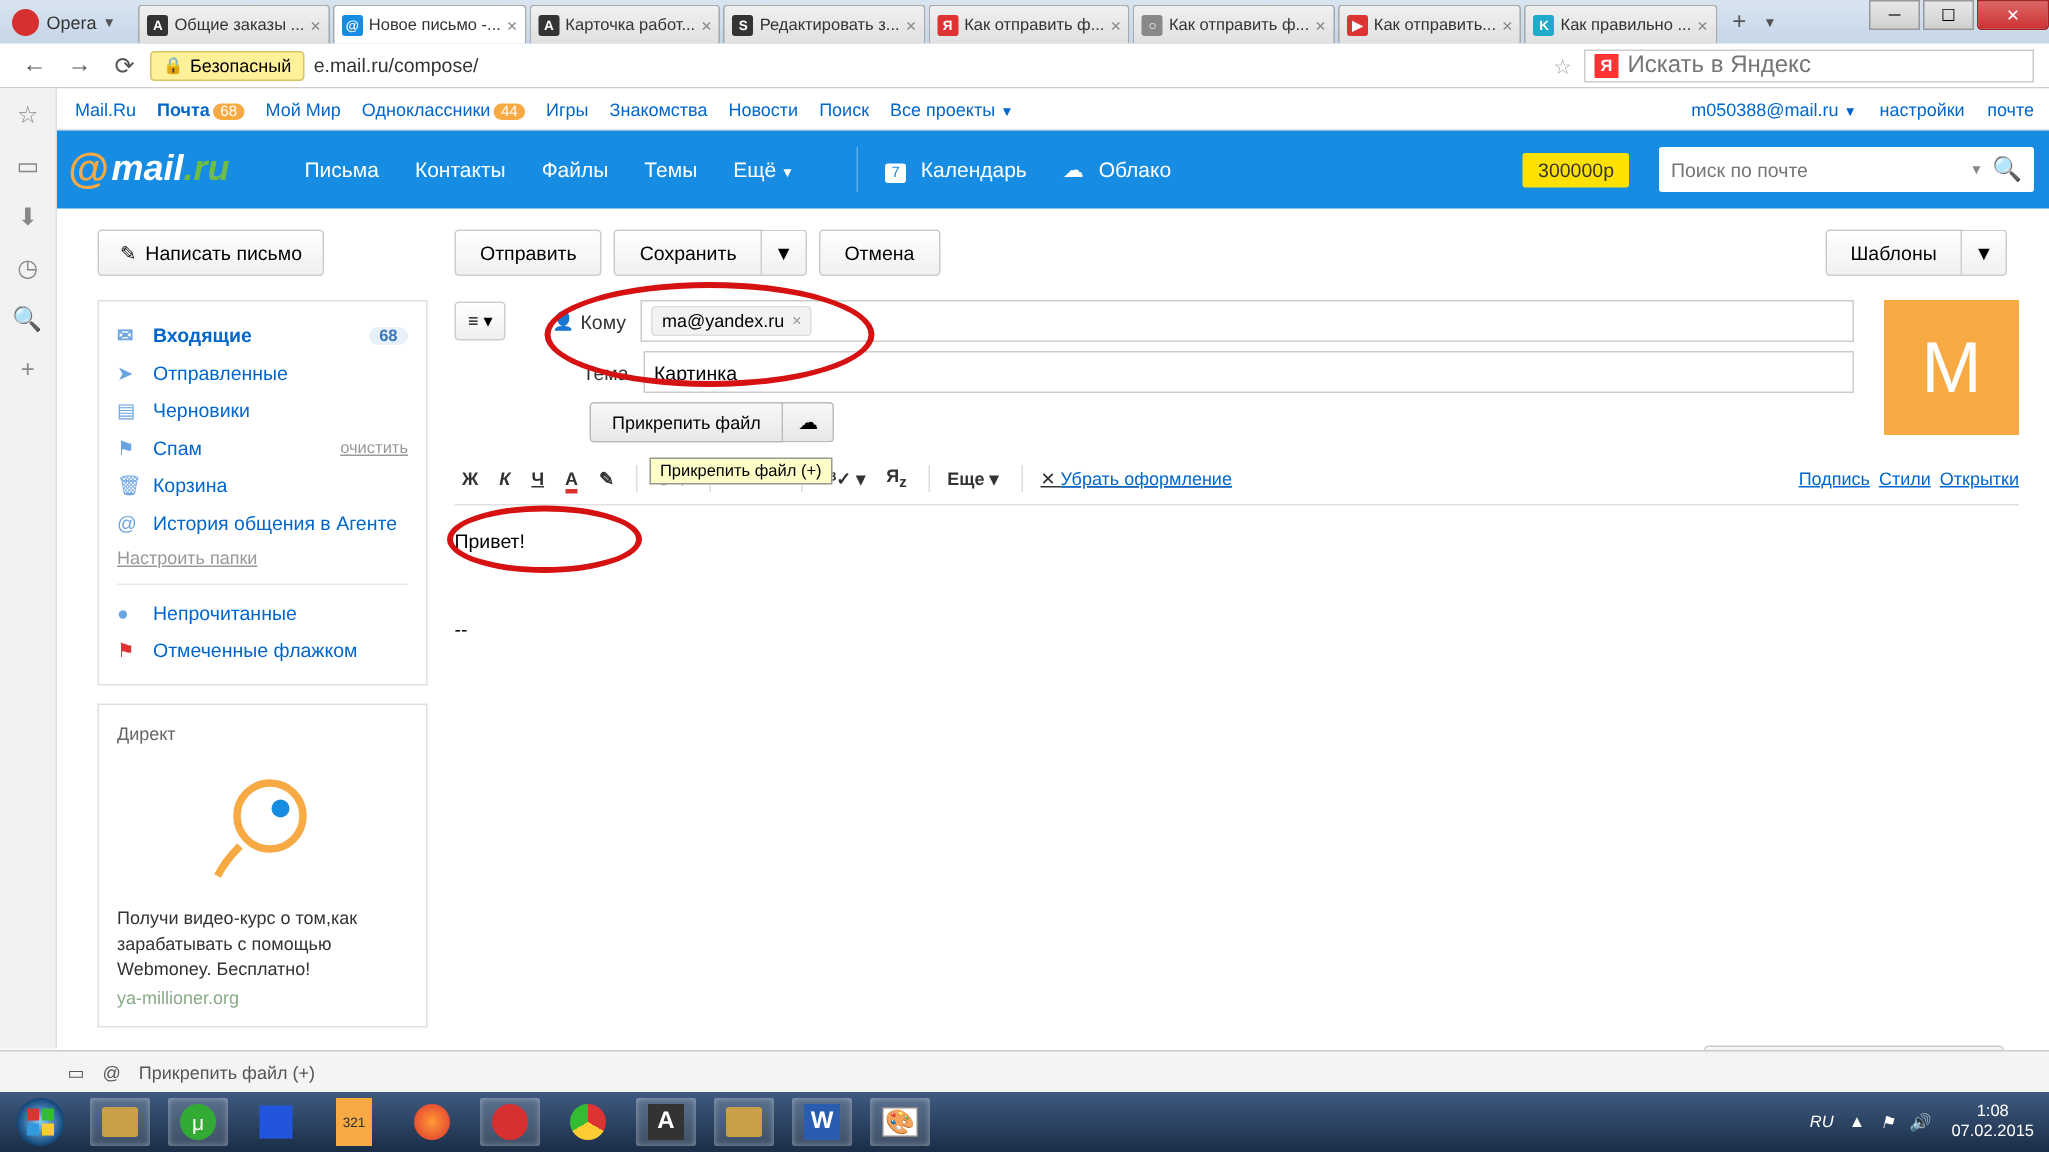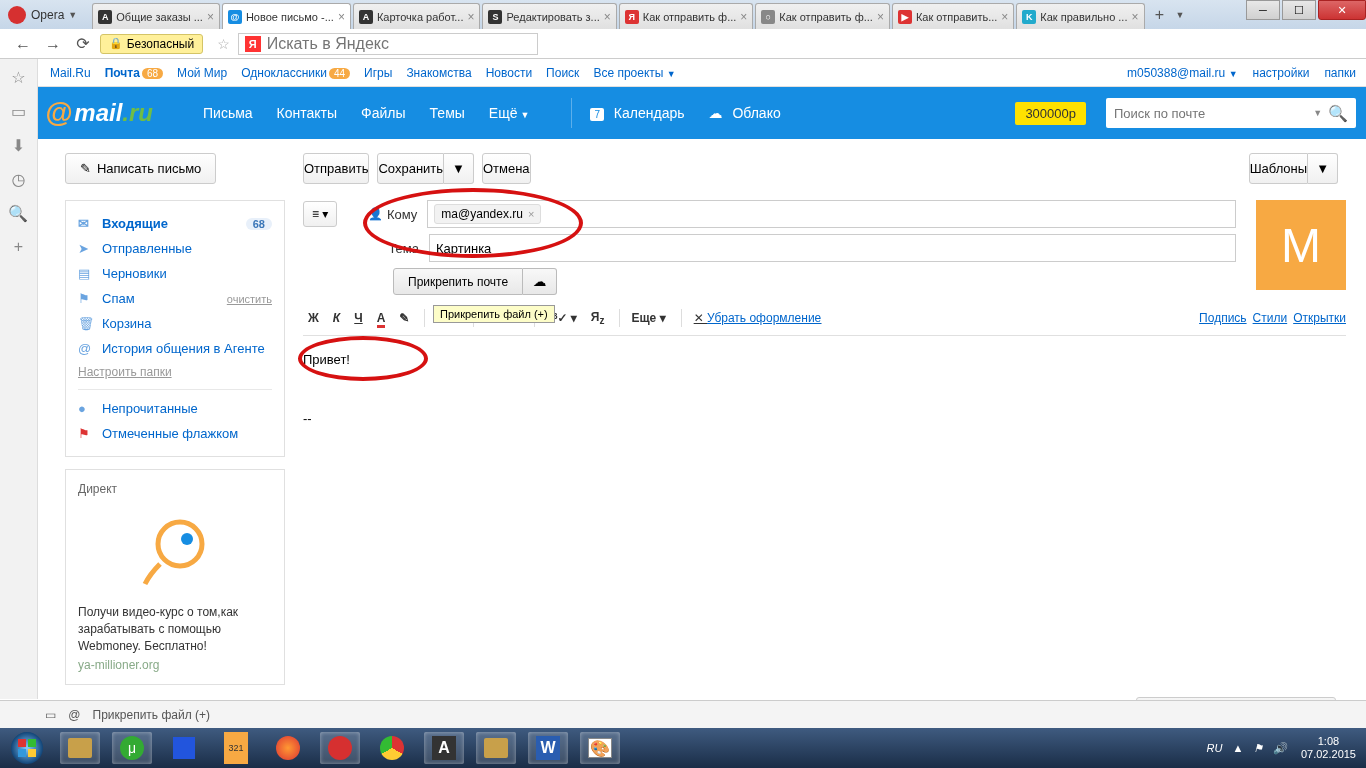--- a/index.html
+++ b/index.html
@@ -72,21 +72,21 @@
 .folder-settings { color: #999; font-size: 12px; padding: 4px 12px; text-decoration: underline; }
 .ad-box { border: 1px solid #e0e0e0; margin-top: 12px; padding: 12px; font-size: 12px; }
 .ad-title { color: #666; margin-bottom: 8px; }
 .ad-img { width: 120px; height: 90px; margin: 0 auto 10px; display: flex; align-items: center; justify-content: center; }
 .ad-link { color: #06c; text-decoration: underline; font-weight: bold; display: block; margin-bottom: 6px; }
 .ad-text { color: #333; line-height: 1.4; margin-bottom: 4px; }
 .ad-domain { color: #8a8; }
 
 .rightcol { flex: 1; padding: 14px 20px 0 8px; }
 .btn-row { display: flex; align-items: center; margin-bottom: 16px; }
-.btn { border: 1px solid #ccc; background: linear-gradient(#fff, #f0f0f0); padding: 7px 0; font-size: 13px; border-radius: 3px; margin-right: 8px; }
+.btn { border: 1px solid #ccc; background: linear-gradient(#fff, #f0f0f0); padding: 7px 16px; font-size: 13px; border-radius: 3px; margin-right: 8px; }
 .btn-group { display: flex; margin-right: 8px; }
 .btn-group .btn { margin-right: 0; border-radius: 3px 0 0 3px; }
 .btn-group .btn-dd { border-radius: 0 3px 3px 0; border-left: none; padding: 7px 8px; }
 .templates-btn { margin-left: auto; }
 
 .fields-wrap { display: flex; }
 .fields-col { flex: 1; }
 .field-row { display: flex; align-items: center; margin-bottom: 6px; }
 .menu-dd { border: 1px solid #ccc; background: linear-gradient(#fff, #f0f0f0); padding: 5px 8px; border-radius: 3px; margin-right: 10px; font-size: 12px; }
 .field-label { width: 80px; text-align: right; font-size: 13px; color: #333; padding-right: 10px; display: flex; align-items: center; justify-content: flex-end; }
@@ -188,20 +188,21 @@
 </div>
 
 <div class="addressbar">
   <div class="nav-btn">←</div>
   <div class="nav-btn">→</div>
   <div class="nav-btn">⟳</div>
   <div class="safe-badge">
     <span class="lock-icon">🔒</span>
     <span>Безопасный</span>
   </div>
+  <input class="url-field" value="e.mail.ru/compose/" style="">
   <span class="star-icon">☆</span>
   <div class="yandex-search">
     <div class="yandex-logo">Я</div>
     <input class="yandex-input" placeholder="Искать в Яндекс" style="">
   </div>
 </div>
 
 <div class="side-panel">
   <div class="side-icon">☆</div>
   <div class="side-icon">▭</div>
@@ -217,21 +218,21 @@
   <a>Мой Мир</a>
   <a><span>Одноклассники</span><span class="badge">44</span></a>
   <a>Игры</a>
   <a>Знакомства</a>
   <a>Новости</a>
   <a>Поиск</a>
   <a><span>Все проекты</span> <span style="font-size:9px;">▼</span></a>
   <div class="topnav-right">
     <a><span>m050388@mail.ru</span> <span style="font-size:9px;">▼</span></a>
     <a>настройки</a>
-    <a>папки</a>
+    <a>почте</a>
   </div>
 </div>
 
 <div class="mailheader">
   <div class="mailru-logo">
     <span class="mailru-at">@</span>mail<span class="mailru-dot">.ru</span>
   </div>
   <a class="header-link">Письма</a>
   <a class="header-link">Контакты</a>
   <a class="header-link">Файлы</a>
@@ -341,21 +342,21 @@
               <span class="x">×</span>
             </span>
           </div>
         </div>
         <div class="field-row">
           <div style="width:46px;"></div>
           <div class="field-label">Тема</div>
           <input class="field-input" value="Картинка" style="">
         </div>
         <div class="attach-row">
-          <button class="attach-btn">Прикрепить почте</button>
+          <button class="attach-btn">Прикрепить файл</button>
           <button class="attach-cloud">☁</button>
         </div>
       </div>
       <div class="avatar-box">М</div>
       <div class="red-ring1" style="left:60px;top:-12px;"></div>
     </div>
 
     <div class="toolbar" style="position:relative;">
       <span class="tool-btn">Ж</span>
       <span class="tool-btn italic">К</span>

